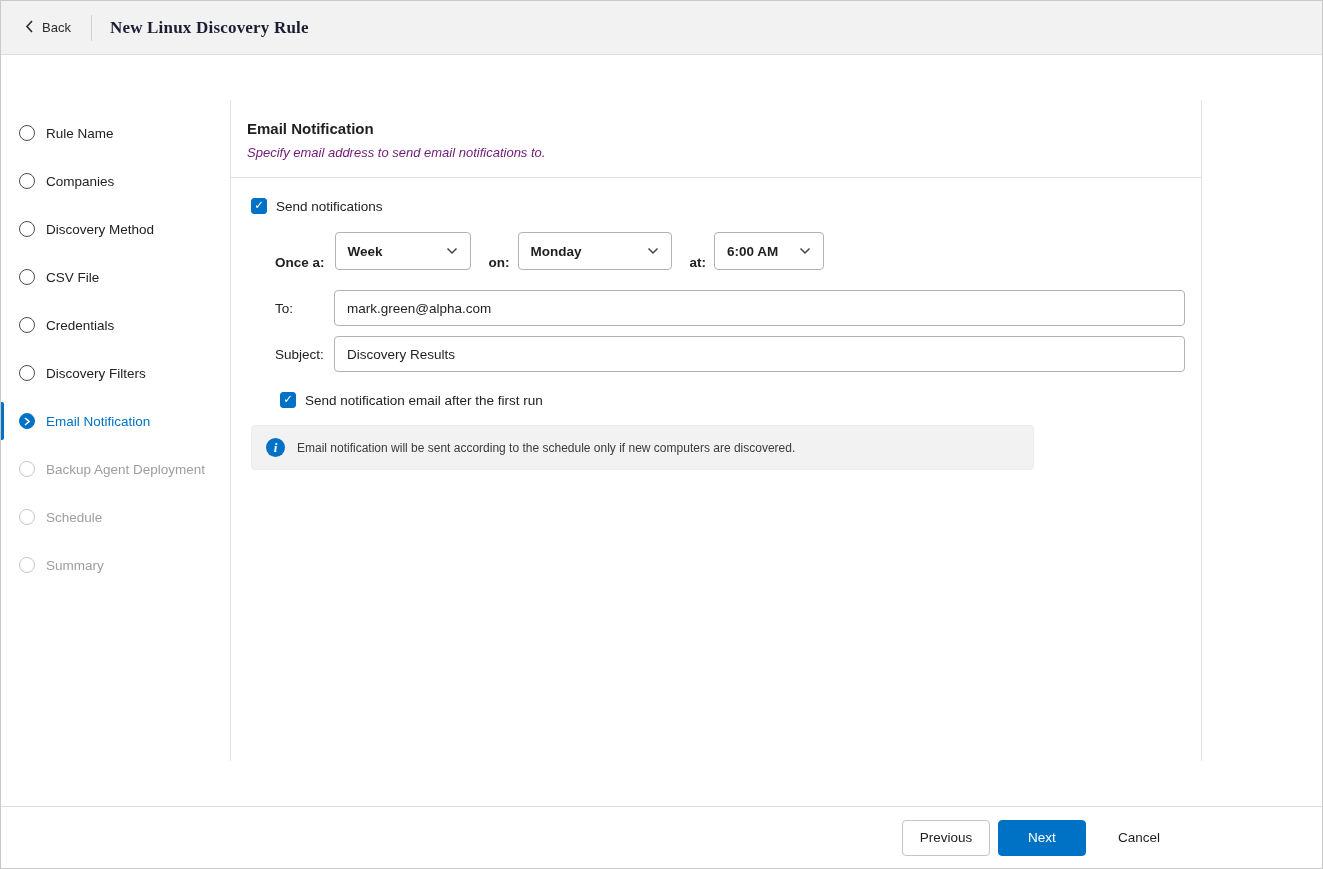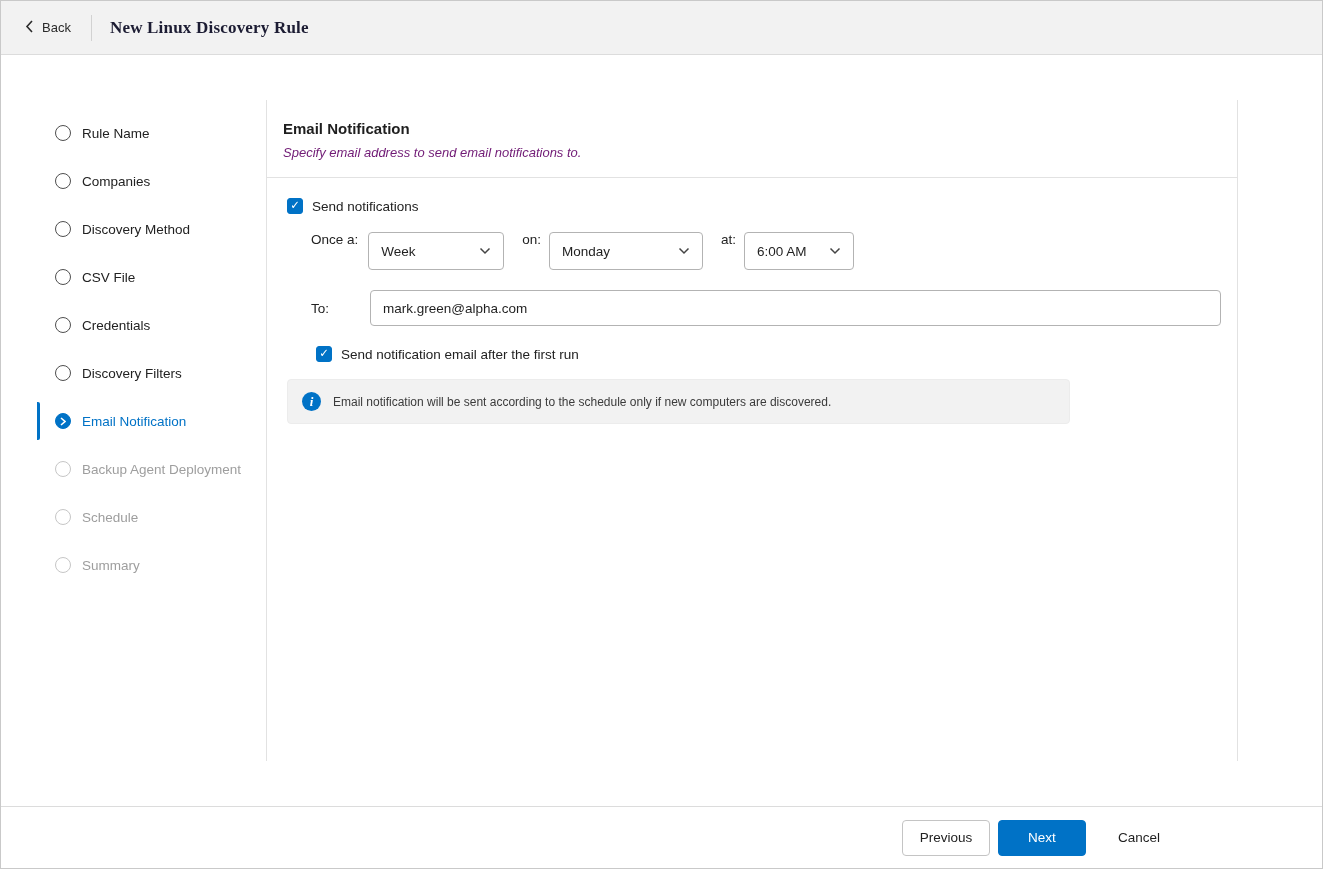--- a/index.html
+++ b/index.html
@@ -39,21 +39,20 @@
   }
 
   
   .body-row { flex: 1 1 auto; display: flex; min-height: 0; }
 
   .sidebar {
     width: 230px; flex: 0 0 230px;
     border-right: 1px solid #e2e2e2;
     padding-top: 9px;
     background: #fff;
-    margin-left: 36px;
   }
   .step {
     position: relative;
     display: flex; align-items: center; gap: 11px;
     height: 48px; padding-left: 18px;
     font-size: 13.5px; color: #222;
     cursor: pointer;
   }
   .step .circle {
     width: 16px; height: 16px; flex: 0 0 16px;
@@ -95,21 +94,21 @@
     width: 16px; height: 16px; flex: 0 0 16px;
     background: var(--accent, #0072c6);
     border: 1px solid var(--accent, #0072c6);
     border-radius: 3px;
     color: #fff; font-size: 11.5px; line-height: 1;
     display: flex; align-items: center; justify-content: center;
   }
 
   .form-area { margin: 18px 0 0 24px; }
 
-  .schedule-row { display: flex; align-items: flex-start; }
+  .schedule-row { display: flex; align-items: flex-end; font-weight: bold; }
   .sched-label { font-size: 13.5px; color: #222; }
   .dropdown {
     display: flex; align-items: center; justify-content: space-between;
     height: 38px; border: 1px solid #b3b3b3; border-radius: 4px;
     padding: 0 12px; background: #fff;
     font-size: 13.5px; color: #1f1f1f; cursor: pointer;
   }
   .dd-week   { width: 136px; margin-left: 10px; }
   .dd-day    { width: 154px; margin-left: 8px; }
   .dd-time   { width: 110px; margin-left: 8px; }
@@ -288,20 +287,24 @@
                 </svg>
               </span>
             </div>
           </div>
 
           <div class="form-row">
             <span class="form-label">To:</span>
             <input class="text-input" type="text" value="mark.green@alpha.com" style="">
           </div>
 
+          <div class="form-row">
+            <span class="form-label">Subject:</span>
+            <input class="text-input" type="text" value="Discovery Results" style="">
+          </div>
 
           <div class="check-row first-run-row">
             <span class="checkbox">
               <span>✓</span>
             </span>
             <span>Send notification email after the first run</span>
           </div>
 
         </div>
 

